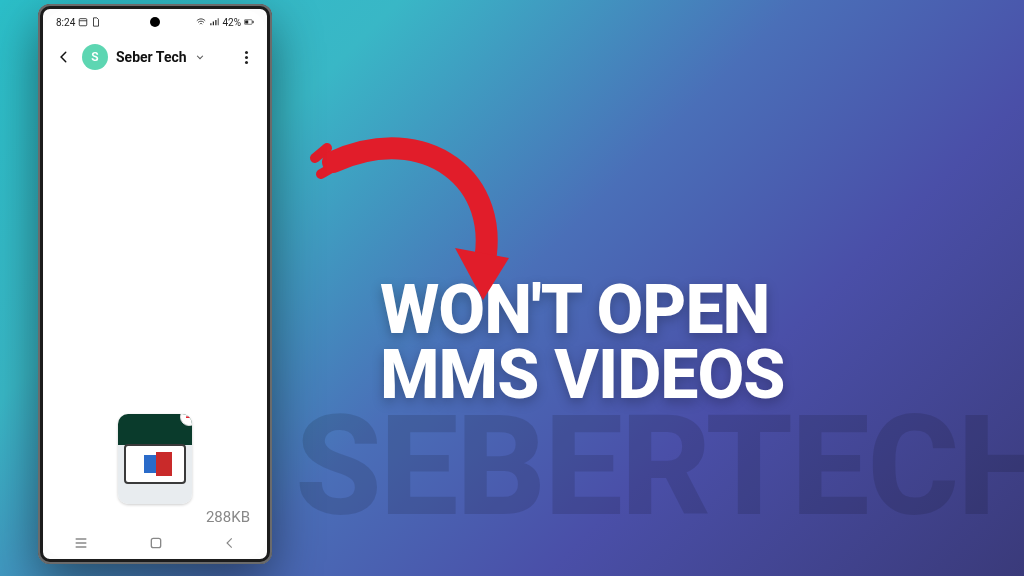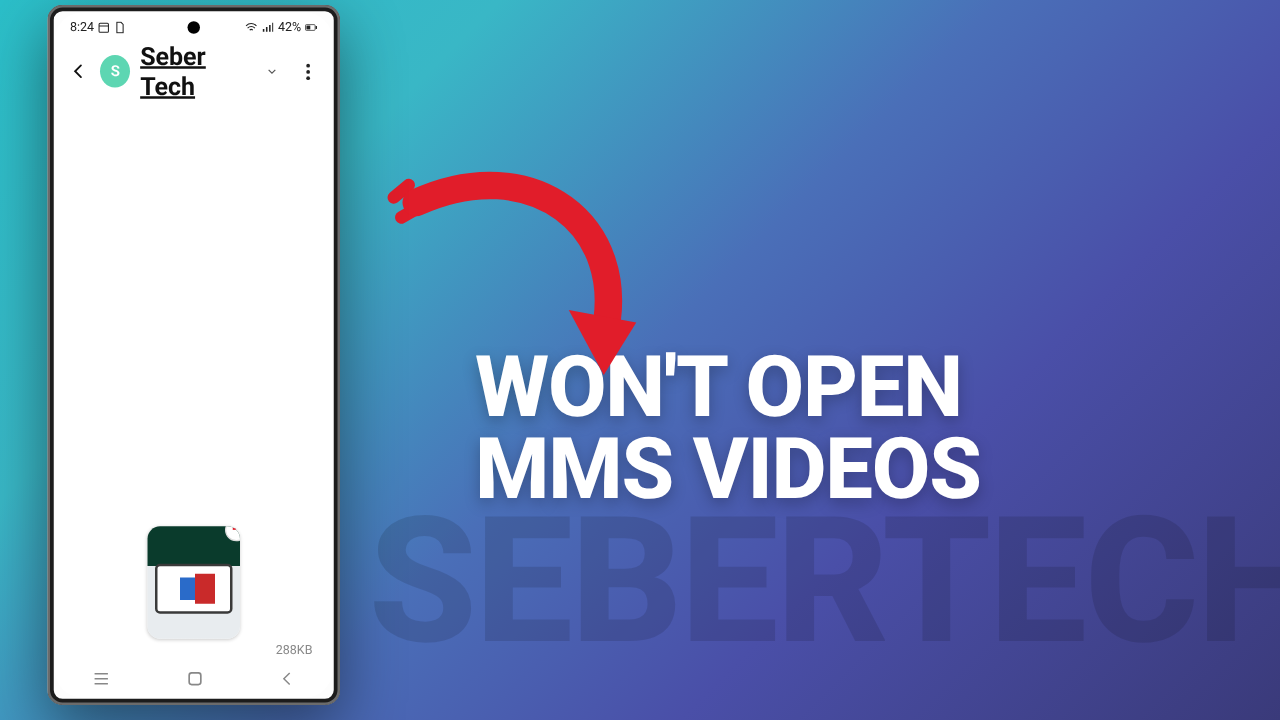--- a/index.html
+++ b/index.html
@@ -27,39 +27,39 @@
     
     .statusbar { height:24px; display:flex; align-items:center; justify-content:space-between; padding:0 12px; font-size:10px; color:#222; }
     .statusbar .left { display:flex; gap:3px; align-items:center; }
     .statusbar .right { display:flex; gap:3px; align-items:center;text-align:right; }
     .sb-ic { width:10px; height:10px; display:inline-block; }
 
     
     .chat-header { height:46px; display:flex; align-items:center; padding:0 10px; gap:8px; }
     .back { width:20px; height:20px; display:flex; align-items:center; justify-content:center; }
     .avatar { width:26px; height:26px; border-radius:50%; background:#5dd6b2; display:flex; align-items:center; justify-content:center; color:#fff; font-size:12px; font-weight:600; }
-    .contact-name { font-weight:700; font-size:20px; color:#111;text-decoration:underline; }
+    .contact-name { font-weight:700; font-size:14px; color:#111; }
     .spacer { flex:1; }
     .kebab { width:20px; height:20px; display:flex; flex-direction:column; align-items:center; justify-content:center; gap:2px; }
     .kebab span { width:3px; height:3px; border-radius:50%; background:#222; }
 
     .messages { flex:1; position:relative; }
 
     
     .attach-wrap { position:absolute; bottom:0; left:0; right:0; padding:0 12px 2px; }
     .attach-row { display:flex; justify-content:center; position:relative; }
     .attach-thumb { width:74px; height:90px; border-radius:10px; overflow:hidden; position:relative;
       background:linear-gradient(180deg,#0a3b2c 0%,#0a3b2c 35%,#e8ecef 35%,#e8ecef 100%); box-shadow:0 1px 3px rgba(0,0,0,.2); }
     .thumb-monitor { position:absolute; left:6px; top:30px; width:62px; height:40px; background:#fff; border:2px solid #3a3a3a; border-radius:4px;
       display:flex; align-items:center; justify-content:center; }
     .monitor-red { width:16px; height:24px; background:#c92a2a; }
     .monitor-blue { width:12px; height:18px; background:#2a6bc9; margin-left:6px; }
     .thumb-remove { position:absolute; right:-6px; top:-6px; width:18px; height:18px; border-radius:50%; background:#fff; border:1px solid #ddd;
       display:flex; align-items:center; justify-content:center; color:#e11d2a; font-weight:700; font-size:14px; line-height:1; }
-    .filesize { text-align:right; font-size:10px; color:#888; margin-top:4px; padding-right:4px; }
+    .filesize { text-align:right; font-size:15px; color:#888; margin-top:4px; padding-right:4px; }
 
     
     .composer { padding:8px 10px 4px; display:flex; align-items:center; gap:8px; }
     .expand { width:16px; height:16px; color:#555; display:flex; align-items:center; justify-content:center; }
     .input-pill { flex:1; height:32px; border:1px solid #d0d0d0; border-radius:16px; display:flex; align-items:center; padding:0 8px 0 12px; background:#fff; }
     .input-text { flex:1; font-size:11.5px; color:#222; }
     .cursor { display:inline-block; width:1px; height:13px; background:#1a8cff; margin-left:1px; vertical-align:middle; }
     .emoji-ic { width:18px; height:18px; color:#555; }
     .send-btn { width:30px; height:30px; border-radius:50%; background:#17c1a3; display:flex; align-items:center; justify-content:center; color:#fff; }
 

